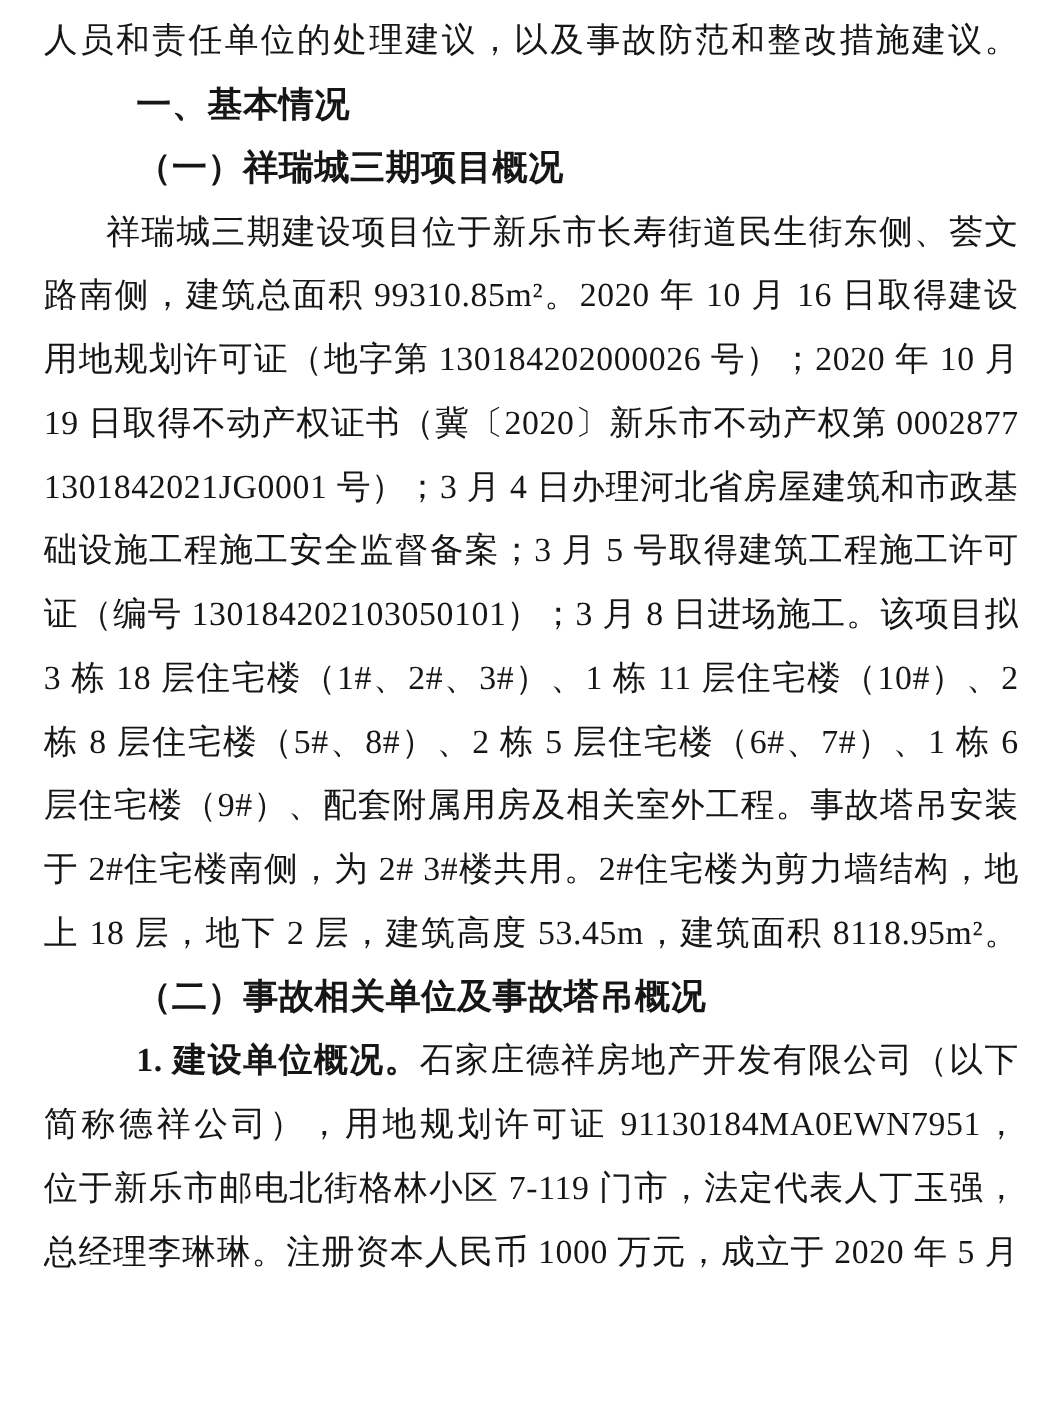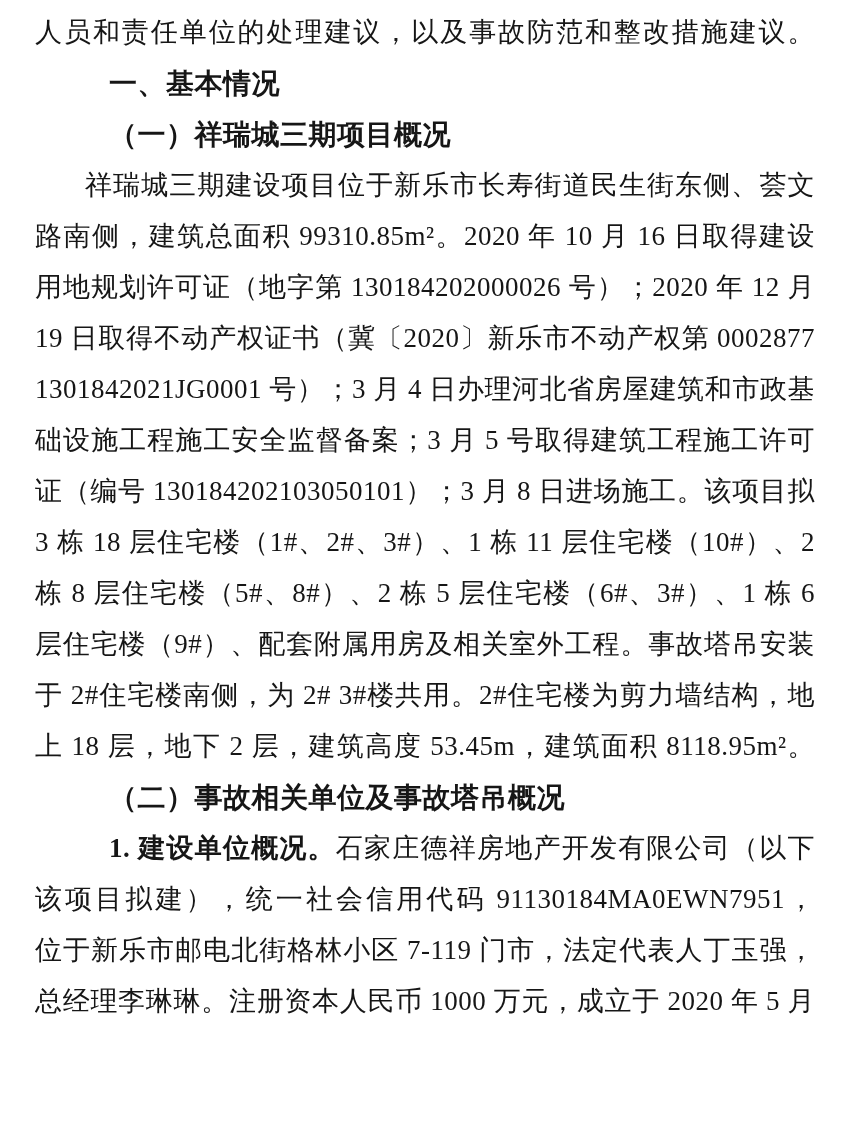--- a/index.html
+++ b/index.html
@@ -50,29 +50,29 @@
 <body>
 
 <div class="page">
   <div class="doc-body">
 
   <div class="line body justify"><span class="seg">人员和责任单位的处理建议，以及事故防范和整改措施建议。</span></div>
       <div class="line heading-sans indent"><span class="seg bold">一、基本情况</span></div>
       <div class="line heading-kai indent"><span class="seg bold">（一）祥瑞城三期项目概况</span></div>
       <div class="line body indent justify"><span class="seg">祥瑞城三期建设项目位于新乐市长寿街道民生街东侧、荟文</span></div>
       <div class="line body justify"><span class="seg">路南侧，建筑总面积 99310.85m²。2020 年 10 月 16 日取得建设</span></div>
-      <div class="line body justify"><span class="seg">用地规划许可证（地字第 130184202000026 号）；2020 年 12 月</span></div>
+      <div class="line body justify"><span class="seg">用地规划许可证（地字第 130184202000026 号）；2020 年 10 月</span></div>
       <div class="line body justify"><span class="seg">19 日取得不动产权证书（冀〔2020〕新乐市不动产权第 0002877</span></div>
       <div class="line body justify"><span class="seg">1301842021JG0001 号）；3 月 4 日办理河北省房屋建筑和市政基</span></div>
       <div class="line body justify"><span class="seg">础设施工程施工安全监督备案；3 月 5 号取得建筑工程施工许可</span></div>
       <div class="line body justify"><span class="seg">证（编号 130184202103050101）；3 月 8 日进场施工。该项目拟建</span></div>
       <div class="line body justify"><span class="seg">3 栋 18 层住宅楼（1#、2#、3#）、1 栋 11 层住宅楼（10#）、2</span></div>
-      <div class="line body justify"><span class="seg">栋 8 层住宅楼（5#、8#）、2 栋 5 层住宅楼（6#、3#）、1 栋 6</span></div>
+      <div class="line body justify"><span class="seg">栋 8 层住宅楼（5#、8#）、2 栋 5 层住宅楼（6#、7#）、1 栋 6</span></div>
       <div class="line body justify"><span class="seg">层住宅楼（9#）、配套附属用房及相关室外工程。事故塔吊安装</span></div>
       <div class="line body justify"><span class="seg">于 2#住宅楼南侧，为 2# 3#楼共用。2#住宅楼为剪力墙结构，地</span></div>
       <div class="line body justify"><span class="seg">上 18 层，地下 2 层，建筑高度 53.45m，建筑面积 8118.95m²。</span></div>
       <div class="line heading-kai indent"><span class="seg bold">（二）事故相关单位及事故塔吊概况</span></div>
       <div class="line body indent justify"><span class="seg bold">1. 建设单位概况。</span><span class="seg">石家庄德祥房地产开发有限公司（以下</span></div>
-      <div class="line body justify"><span class="seg">该项目拟建），统一社会信用代码 91130184MA0EWN7951，</span></div>
+      <div class="line body justify"><span class="seg">简称德祥公司），用地规划许可证 91130184MA0EWN7951，</span></div>
       <div class="line body justify"><span class="seg">位于新乐市邮电北街格林小区 7-119 门市，法定代表人丁玉强，</span></div>
       <div class="line body justify"><span class="seg">总经理李琳琳。注册资本人民币 1000 万元，成立于 2020 年 5 月</span></div>
     </div>
 </div>
 
 </body></html>

